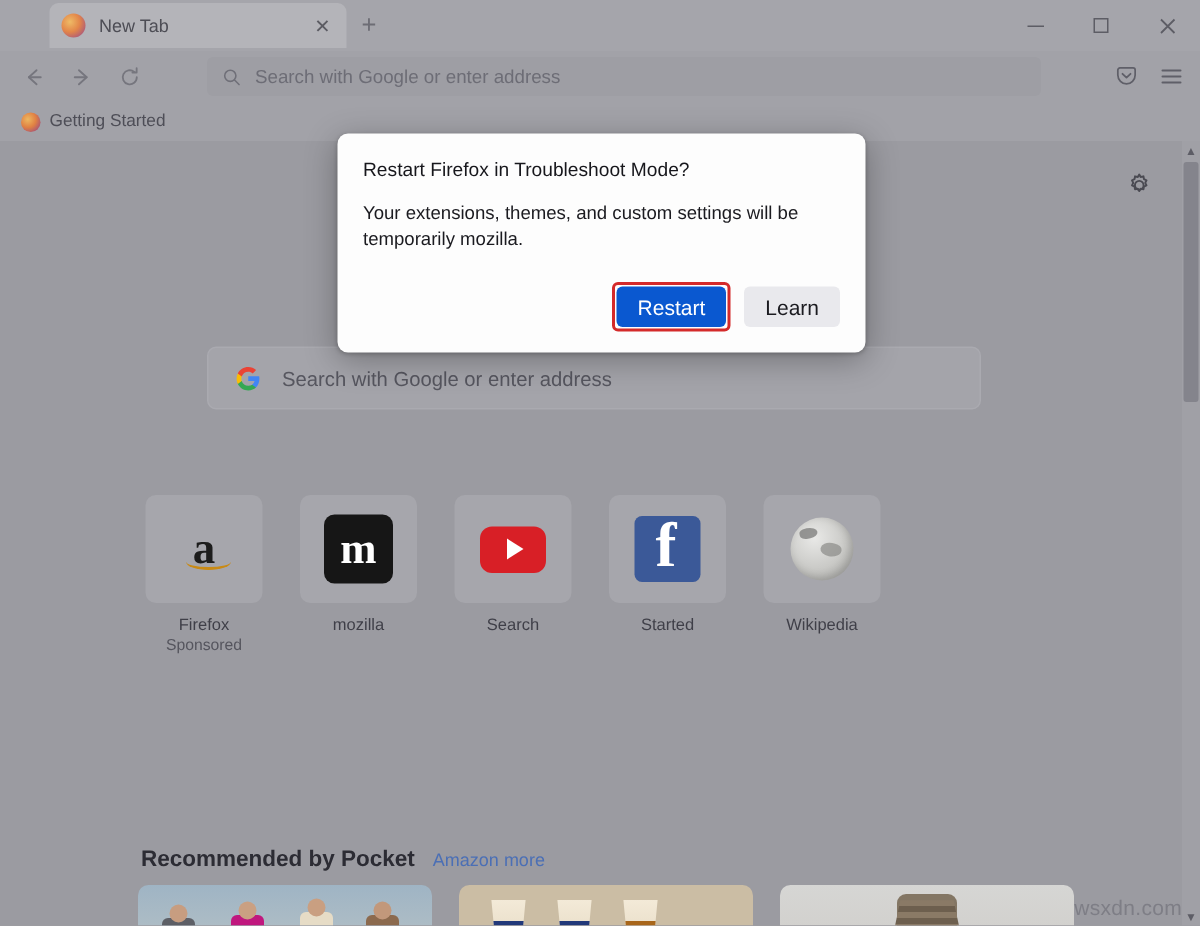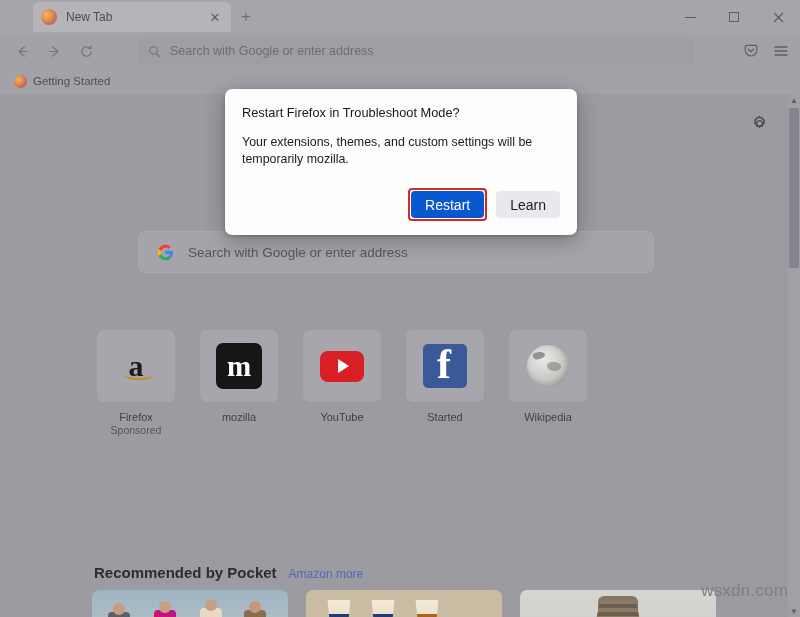--- a/index.html
+++ b/index.html
@@ -301,21 +301,21 @@
   .ico-wiki::after{
     content:"";position:absolute;left:20px;top:17px;width:14px;height:9px;background:#8a8a88;
     border-radius:50% 40% 55% 45%; transform:rotate(10deg); opacity:.7;
   }
 
   
   .pocket-head {
     position: absolute;
     left: 94px; top: 470px;
     display: flex;
-    align-items: flex-end;
+    align-items: center;
     gap: 12px;
   }
   .pocket-title {
     font-size: 15px;
     font-weight: 700;
     color: #2c2c34;
   }
   .pocket-learn {
     font-size: 12px;
     color: #4b6fb5;
@@ -381,22 +381,22 @@
     position: absolute;
     left: 1px; top: 14px;
     width: 10px; height: 160px;
     background: #84848c;
     border-radius: 2px;
     cursor: grab;
   }
 
   .watermark {
     position: absolute;
-    right: 12px; bottom: 16px;
-    font-size: 17px;
+    right: 12px; bottom: 4px;
+    font-size: 14px;
     color: #7e7e86;
     letter-spacing: .2px;
   }
 
   
   .dialog {
     position: absolute;
     left: 225px; top: 89px;
     width: 352px;
     background: #fdfdfd;
@@ -564,21 +564,21 @@
         </div>
         <div class="site-label">mozilla</div>
       </div>
 
       <div class="site">
         <div class="site-tile">
           <span class="ico-yt">
               <span class="tri"></span>
             </span>
         </div>
-        <div class="site-label">YouTube</div>
+        <div class="site-label">Search</div>
       </div>
 
       <div class="site">
         <div class="site-tile">
           <span class="ico-fb">
               <span class="f">f</span>
             </span>
         </div>
         <div class="site-label">Started</div>
       </div>

